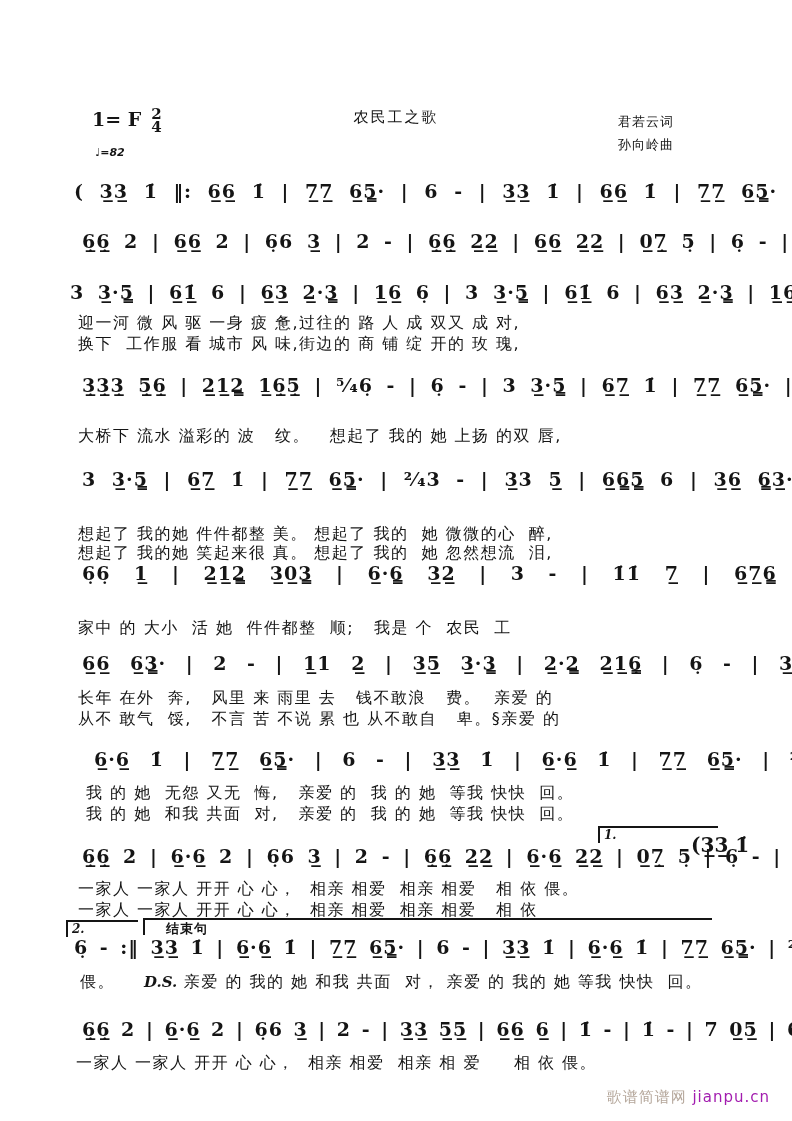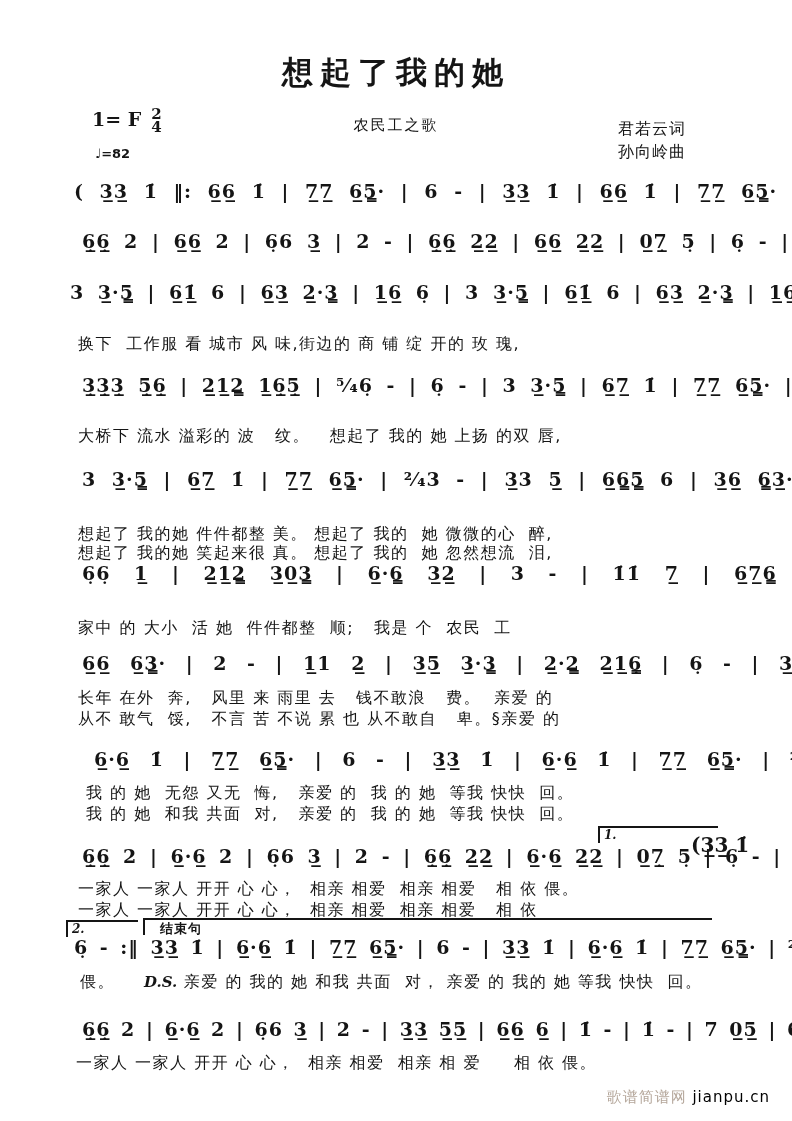--- a/index.html
+++ b/index.html
@@ -1,73 +1,73 @@
 <!DOCTYPE html>
 <html><head>
 <meta charset="utf-8">
 <style>
   html,body{margin:0;padding:0;background:#e8e8e8;}
   .page{position:relative;width:792px;height:1121px;background:#ffffff;color:#151515;
         font-family:"DejaVu Sans",sans-serif;overflow:hidden;margin:0 auto;}
   .title{position:absolute;left:0;right:0;top:52px;text-align:center;
          font-size:31px;font-weight:bold;letter-spacing:7px;
          font-family:"DejaVu Serif",serif;}
-  .subtitle{position:absolute;left:0;right:0;top:116px;text-align:center;
+  .subtitle{position:absolute;left:0;right:0;top:108px;text-align:center;
             font-size:15px;letter-spacing:2px;}
   .keybox{position:absolute;left:92px;top:108px;font-family:"DejaVu Serif",serif;
           font-weight:bold;font-size:19px;white-space:pre;}
   .frac{display:inline-block;vertical-align:-6px;margin-left:10px;text-align:center;
         font-size:15px;line-height:13px;font-weight:bold;}
   .frac .den{display:block;}
-  .tempo{position:absolute;left:95px;top:146px;font-size:13px;font-weight:bold;
-         font-family:"DejaVu Sans",sans-serif;}
-  .authors{position:absolute;left:618px;top:117px;font-size:16px;line-height:23px;
+  .tempo{position:absolute;left:95px;top:146px;font-size:11px;font-weight:bold;
+         font-family:"DejaVu Sans",sans-serif;font-style:italic;}
+  .authors{position:absolute;left:618px;top:110px;font-size:13px;line-height:23px;
            letter-spacing:1px;white-space:pre;}
   .music{position:absolute;font-family:"DejaVu Serif",serif;font-weight:700;
          font-size:19px;white-space:pre;letter-spacing:1px;}
   .lyric{position:absolute;font-size:16px;white-space:pre;letter-spacing:1.5px;}
   .ws3{word-spacing:3px}.ws4{word-spacing:4px}.ws5{word-spacing:5px}
   .ws6{word-spacing:6px}.ws8{word-spacing:8px}
   .ws12{word-spacing:12px}.ws16{word-spacing:16px}
   .volta{position:absolute;border-top:2px solid #151515;border-left:2px solid #151515;
          height:15px;}
   .volta-label{font-family:"DejaVu Serif",serif;font-style:italic;font-weight:bold;
                font-size:12px;padding-left:4px;display:inline-block;vertical-align:top;}
   .ending-bracket{position:absolute;border-top:2px solid #151515;border-left:2px solid #151515;
                   height:15px;}
-  .ending-label{font-size:13px;font-weight:bold;padding-left:15px;display:inline-block;
+  .ending-label{font-size:13px;font-weight:bold;padding-left:21px;display:inline-block;
                 vertical-align:top;letter-spacing:1px;}
   .cue{position:absolute;font-family:"DejaVu Serif",serif;font-weight:bold;
        font-size:20px;white-space:pre;margin-left:43px;}
   .ds{font-family:"DejaVu Serif",serif;font-style:italic;font-weight:bold;
       font-size:15px;letter-spacing:0;margin-left:29px;}
   .wm{position:absolute;left:470px;top:1088px;width:300px;text-align:right;
       font-size:15px;letter-spacing:1px;}
   .wm .site{color:#b5a79b;}
-  .wm .url{color:#000000;font-family:"DejaVu Sans",sans-serif;}
+  .wm .url{color:#a21caf;font-family:"DejaVu Sans",sans-serif;}
 </style>
 </head>
 <body>
 
 <div class="page">
 
-  <div class="title">想起了我的她</div>
   <div class="subtitle">农民工之歌</div>
 
   <div class="keybox"><span>1= F</span><span class="frac"><span>2</span><span class="den">4</span></span></div>
 
   <div class="tempo">♩=82</div>
 
   <div class="authors"><span>君若云词</span><br><span>孙向岭曲</span></div>
 
   <div class="music ws8" style="left:74px;top:180px;">( 3̲3̲ 1̇ ‖: 6̲6̲ 1̇ | 7̲7̲ 6̲5̳· | 6 - | 3̲3̲ 1̇ | 6̲6̲ 1̇ | 7̲7̲ 6̲5̳· | 3 - |</div>
 
   <div class="music ws6" style="left:82px;top:230px;">6̲̣6̲̣ 2 | 6̲6̲ 2 | 6̣6 3̲ | 2 - | 6̲̣6̲̣ 2̲2̲ | 6̲6̲ 2̲2̲ | 0̲7̲̣ 5̣ | 6̣ - | 6̣ - ) |</div>
 
   <div class="music ws6" style="left:70px;top:281px;">3 3̲·5̳ | 6̲1̲̇ 6 | 6̲3̲ 2̲·3̳ | 1̲6̲ 6̣ | 3 3̲·5̳ | 6̲1̲̇ 6 | 6̲3̲ 2̲·3̳ | 1̲6̲ 6̣ |</div>
+  <div class="lyric" style="left:78px;top:313px;">迎一河 微 风 驱 一身 疲 惫,过往的 路 人 成 双又 成 对,</div>
   <div class="lyric" style="left:78px;top:334px;">换下  工作服 看 城市 风 味,街边的 商 铺 绽 开的 玫 瑰,</div>
 
   <div class="music ws6" style="left:82px;top:374px;">3̲̣3̲̣3̲̣ 5̲̣6̲̣ | 2̲1̲2̳ 1̲6̲̣5̲̣ | ⁵⁄₄6̣ - | 6̣ - | 3 3̲·5̳ | 6̲7̲ 1̇ | 7̲7̲ 6̲5̳· | 6 - |</div>
   <div class="lyric" style="left:78px;top:409px;margin-top:17px;">大桥下 流水 溢彩的 波   纹。   想起了 我的 她 上扬 的双 唇,</div>
 
   <div class="music ws8" style="left:82px;top:468px;">3 3̲·5̳ | 6̲7̲ 1̇ | 7̲7̲ 6̲5̳· | ²⁄₄3 - | 3̲3 5̲ | 6̲6̳5̳ 6 | 3̲6̲ 6̳3̲· | 2 - |</div>
   <div class="lyric" style="left:78px;top:503px;margin-top:40px;">想起了 我的她 笑起来很 真。 想起了 我的  她 忽然想流  泪,</div>
   <div class="lyric" style="left:78px;top:524px;">想起了 我的她 件件都整 美。 想起了 我的  她 微微的心  醉,</div>
 
   <div class="music ws16" style="left:82px;top:562px;">6̣6̣ 1̲ | 2̲1̲2̳ 3̲0̲3̳ | 6̲·6̳ 3̲2̲ | 3 - | 1̇1̇ 7̲ | 6̲7̲6̳ 5̲3̳ |</div>

